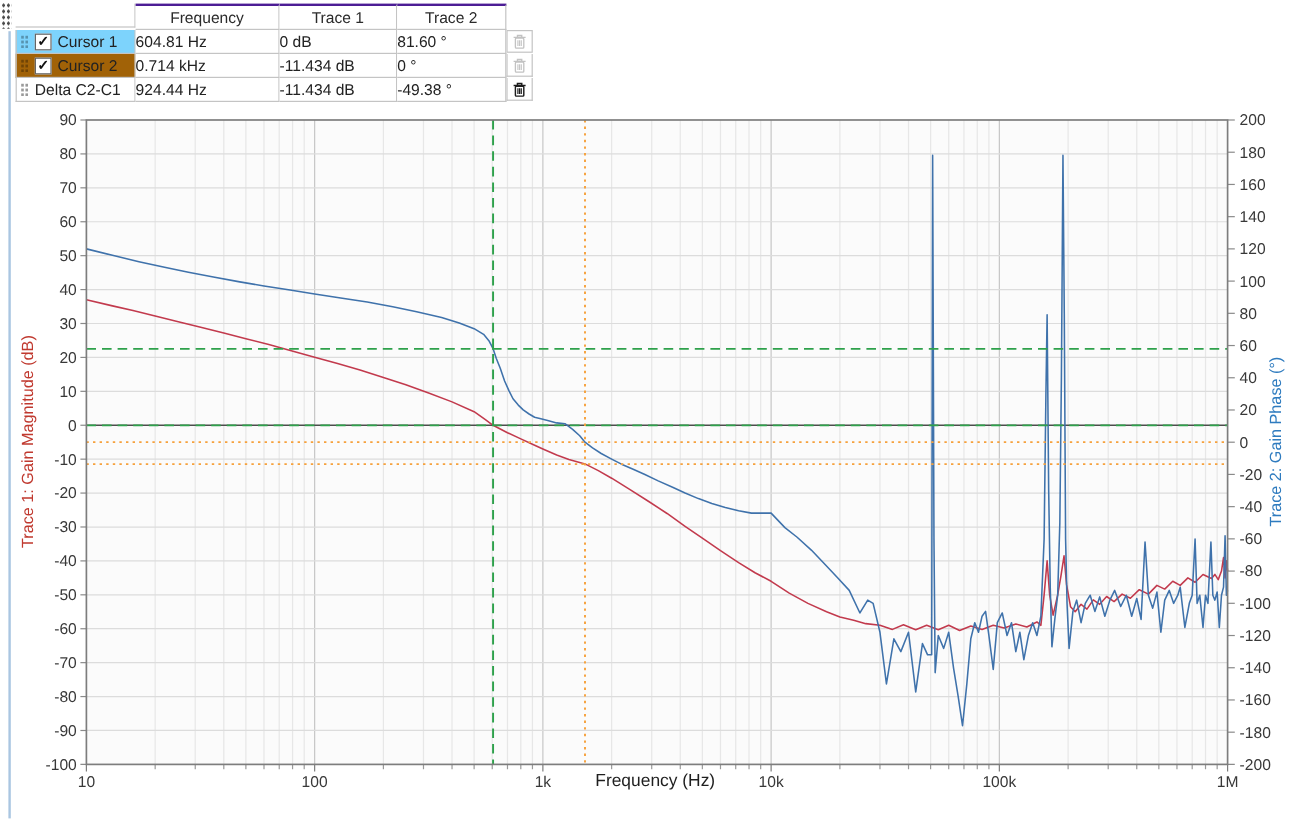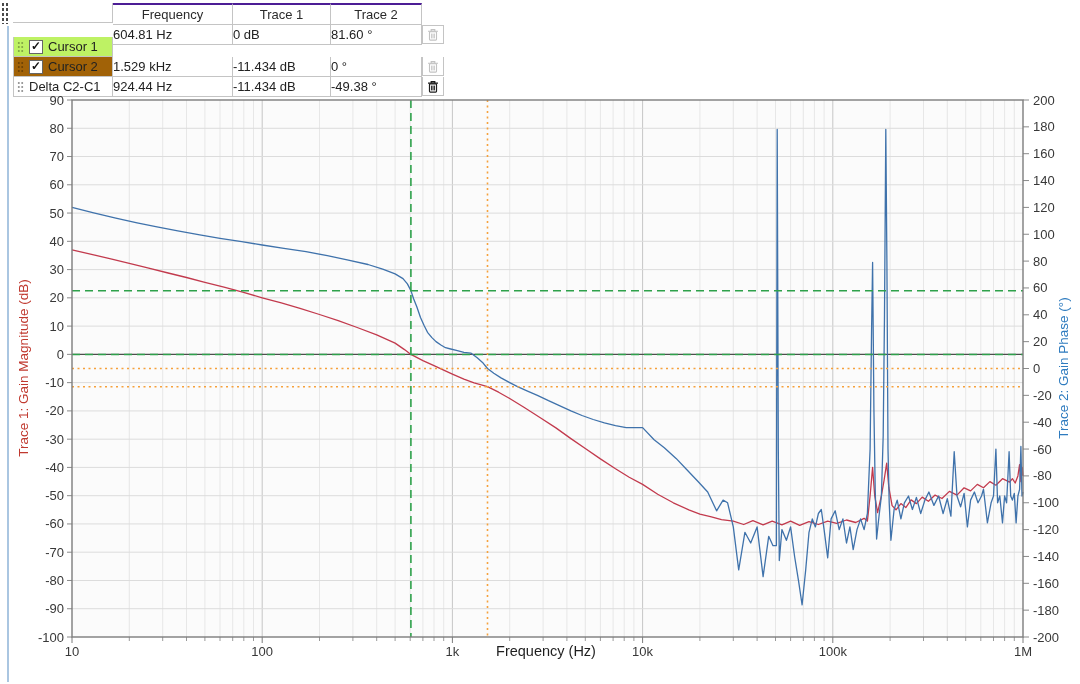--- a/index.html
+++ b/index.html
@@ -51,42 +51,42 @@
 <div class="win-grip"></div>
 <div class="splitter"></div>
 
 <div class="cursor-table">
   <div class="ct-cell ct-head first"></div>
   <div class="ct-cell ct-head">Frequency</div>
   <div class="ct-cell ct-head">Trace 1</div>
   <div class="ct-cell ct-head">Trace 2</div>
   <div class="ct-cell ct-blank"></div>
 
-  <div class="ct-cell ct-label row-colored" style="background: #bef264; margin-top: 12px;">
+  <div class="ct-cell ct-label row-colored" style="background: #7dd3fc;">
     <span class="row-grip"></span>
     <span class="checkbox"></span>
     <span>Cursor 1</span>
   </div>
   <div class="ct-cell">604.81 Hz</div>
   <div class="ct-cell">0 dB</div>
   <div class="ct-cell">81.60 °</div>
   <button class="trash-cell first trash-disabled">
     <svg width="12" height="13" viewBox="0 0 12 13">
       <path d="M1 3.2 H11 M4.2 3 V1.6 H7.8 V3" fill="none" stroke="currentColor" stroke-width="1.1"></path>
       <rect x="2.5" y="3.8" width="7" height="8.3" rx="0.8" fill="none" stroke="currentColor" stroke-width="1.1"></rect>
       <path d="M4.6 5.6 V10.4 M6 5.6 V10.4 M7.4 5.6 V10.4" fill="none" stroke="currentColor" stroke-width="0.9"></path>
     </svg>
   </button>
 
   <div class="ct-cell ct-label row-colored" style="background: #a16207;">
     <span class="row-grip"></span>
     <span class="checkbox"></span>
     <span>Cursor 2</span>
   </div>
-  <div class="ct-cell">1.529 kHz</div>
+  <div class="ct-cell">0.714 kHz</div>
   <div class="ct-cell">-11.434 dB</div>
   <div class="ct-cell">0 °</div>
   <button class="trash-cell trash-disabled">
     <svg width="12" height="13" viewBox="0 0 12 13">
       <path d="M1 3.2 H11 M4.2 3 V1.6 H7.8 V3" fill="none" stroke="currentColor" stroke-width="1.1"></path>
       <rect x="2.5" y="3.8" width="7" height="8.3" rx="0.8" fill="none" stroke="currentColor" stroke-width="1.1"></rect>
       <path d="M4.6 5.6 V10.4 M6 5.6 V10.4 M7.4 5.6 V10.4" fill="none" stroke="currentColor" stroke-width="0.9"></path>
     </svg>
   </button>
 

